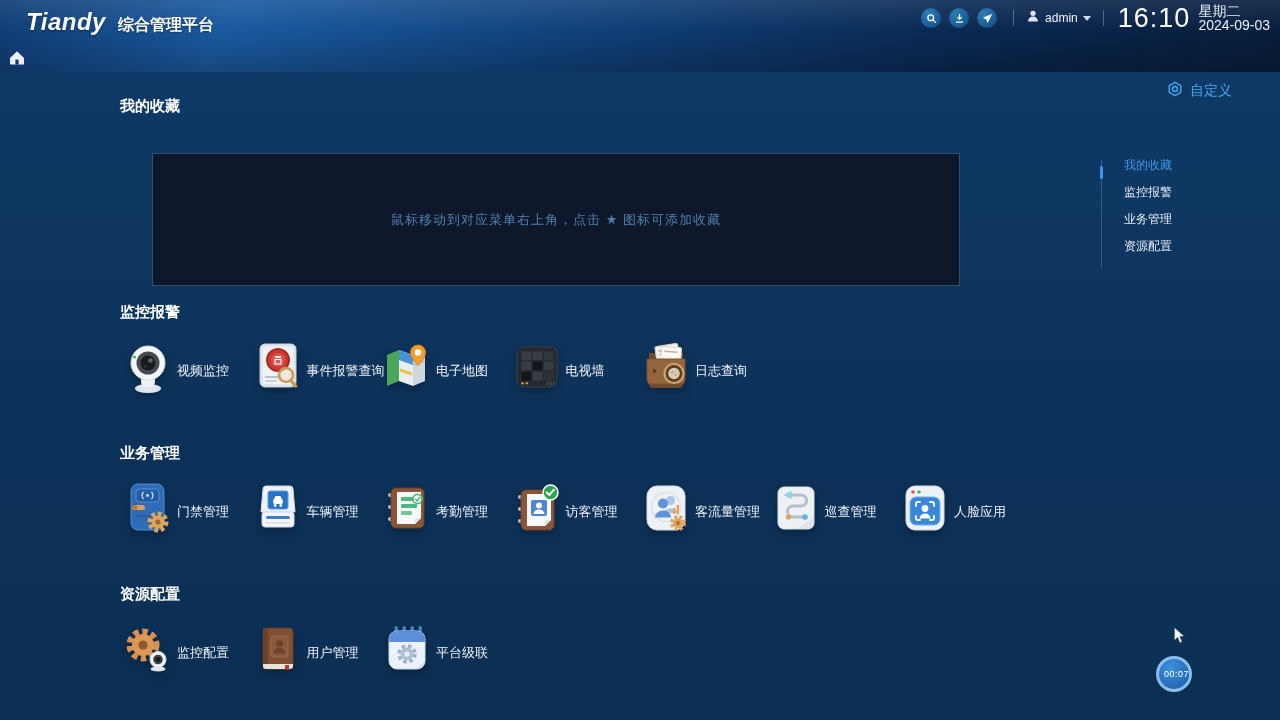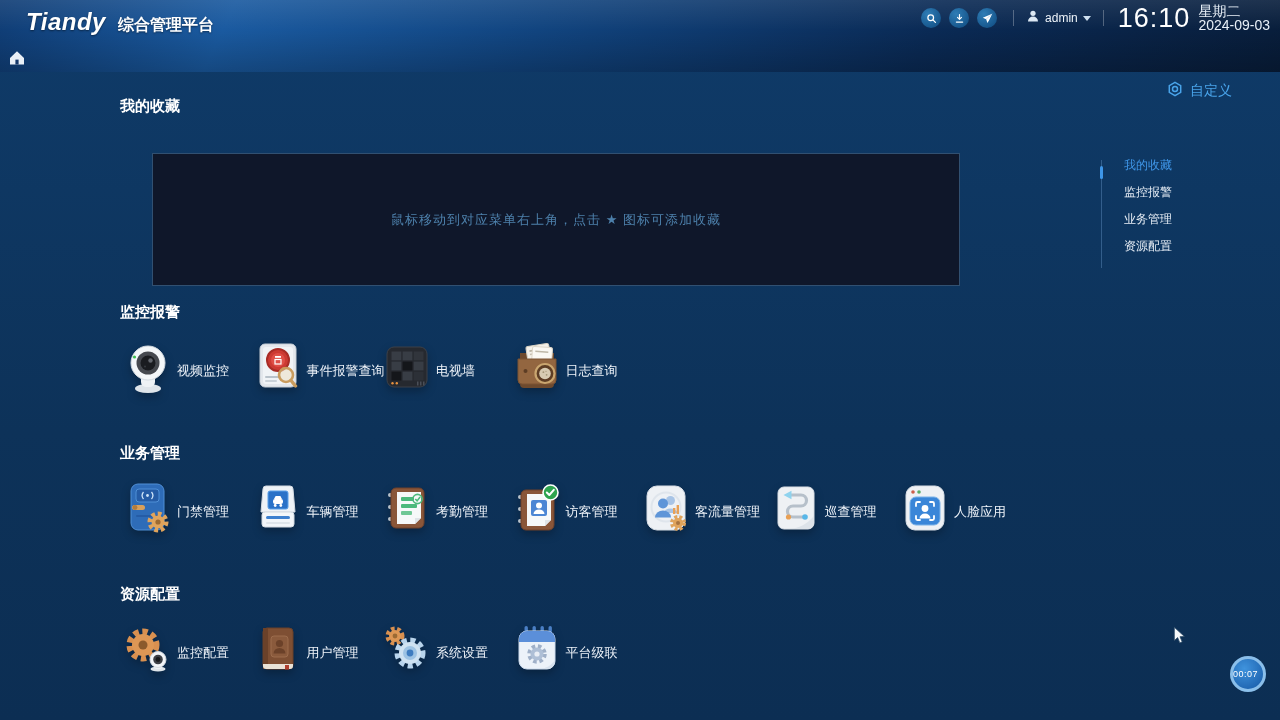--- a/index.html
+++ b/index.html
@@ -53,24 +53,24 @@
   .nav-item.active{color:#3f96e8;}
   
   .section{position:absolute;left:119px;}
   .section-title{font-size:15px;font-weight:bold;color:#fff;margin:0 0 0 1px;}
   .apps-row{display:flex;margin-top:16px;}
   .app-item{width:129.5px;display:flex;flex-direction:row;align-items:center;cursor:pointer;}
   .app-icon{width:58px;height:58px;filter:drop-shadow(0 4px 4px rgba(0,0,0,.25));}
   .app-icon svg{width:58px;height:58px;display:block;}
   .app-label{margin-top:7px;font-size:13px;color:#eef3f9;white-space:nowrap;}
   
-  .timer-badge{position:absolute;left:1230px;top:656px;width:30px;height:30px;border-radius:50%;
+  .timer-badge{position:absolute;left:1156px;top:656px;width:30px;height:30px;border-radius:50%;
     border:3px solid rgba(150,200,240,.9);
     background:radial-gradient(circle at 38% 32%,#3f93dd,#1f64b0 80%);
-    display:flex;align-items:center;justify-content:flex-start;cursor:pointer;}
+    display:flex;align-items:center;justify-content:flex-end;cursor:pointer;}
   .timer-text{font-size:9px;color:#fff;letter-spacing:.5px;}
   .cursor{position:absolute;left:1173px;top:626px;width:14px;height:20px;pointer-events:none;z-index:50;}
 </style>
 </head>
 <body>
 
 <div class="header">
   <div class="brand">
     <span class="brand-logo">Tiandy</span>
     <span class="brand-title">综合管理平台</span>
@@ -181,20 +181,35 @@
         <rect x="26" y="21.5" width="6" height="4.5" fill="none" stroke="#fff" stroke-width="1.2"></rect>
         <rect x="16" y="38" width="16" height="2" rx="1" fill="#b9c2ca"></rect>
         <rect x="16" y="42" width="12" height="2" rx="1" fill="#c9d1d8"></rect>
         <circle cx="37" cy="37" r="7" fill="#ecdfc2" fill-opacity="0.55" stroke="#c99c5e" stroke-width="2.6"></circle>
         <line x1="42" y1="42.5" x2="46.5" y2="48" stroke="#c99c5e" stroke-width="3.4" stroke-linecap="round"></line>
       </svg>
         </div>
       <div class="app-label">事件报警查询</div>
     </div>
 
+    <div class="app-item">
+      <div class="app-icon">
+          <svg viewBox="0 0 58 58">
+        <path d="M9 17 L21 12 V43 L9 48 Z" fill="#4aa65a"></path>
+        <path d="M21 12 L35 17 V48 L21 43 Z" fill="#e8eef2"></path>
+        <path d="M21 12 L35 17 V27 L21 22 Z" fill="#4a90d9"></path>
+        <path d="M22 32 L34 36" stroke="#f0c34e" stroke-width="3"></path>
+        <path d="M35 17 L47 12 V43 L35 48 Z" fill="#cdd8df"></path>
+        <path d="M35 27 L47 23" stroke="#b4c2cb" stroke-width="2"></path>
+        <path d="M40 7 a7.5 7.5 0 0 1 7.5 7.5 c0 5.5 -7.5 13 -7.5 13 s-7.5 -7.5 -7.5 -13 A7.5 7.5 0 0 1 40 7 Z" fill="#f59d2d" stroke="#d8821a"></path>
+        <circle cx="40" cy="14.5" r="3.2" fill="#fff"></circle>
+      </svg>
+        </div>
+      <div class="app-label">电子地图</div>
+    </div>
 
     <div class="app-item">
       <div class="app-icon">
           <svg viewBox="0 0 58 58">
         <rect x="9" y="9" width="40" height="40" rx="7" fill="#26292f" stroke="#3c4048"></rect>
         <rect x="13.5" y="13.5" width="9.8" height="8.8" fill="#383d45"></rect>
             <rect x="24.6" y="13.5" width="9.8" height="8.8" fill="#383d45"></rect>
             <rect x="35.7" y="13.5" width="9.8" height="8.8" fill="#31353c"></rect>
         <rect x="13.5" y="23.6" width="9.8" height="8.8" fill="#383d45"></rect>
             <rect x="24.6" y="23.6" width="9.8" height="8.8" fill="#14161a"></rect>
@@ -396,34 +411,20 @@
         <path d="M14 44 h30 v2 a3 3 0 0 1 -3 3 h-24 a3 3 0 0 1 -3 -3 Z" fill="#e9e2d6"></path>
         <rect x="36" y="45" width="4" height="4.5" fill="#b0402f"></rect>
         <rect x="22" y="16" width="17" height="21" rx="3" fill="#8a5a3c" stroke="#9c6c4c"></rect>
         <circle cx="30.5" cy="23.5" r="3.6" fill="#6b4129"></circle>
         <path d="M24.5 33.5 a6 5.5 0 0 1 12 0 Z" fill="#6b4129"></path>
       </svg>
         </div>
       <div class="app-label">用户管理</div>
     </div>
 
-    <div class="app-item">
-      <div class="app-icon">
-          <svg viewBox="0 0 58 58">
-        <circle cx="17" cy="16" r="7" fill="none" stroke="#d89050" stroke-width="5" stroke-dasharray="3.4 2.4"></circle>
-        <circle cx="17" cy="16" r="6" fill="#dd9755"></circle>
-        <circle cx="17" cy="16" r="2.4" fill="#9c6a33"></circle>
-        <circle cx="32" cy="33" r="12.5" fill="none" stroke="#b9d4ec" stroke-width="6" stroke-dasharray="5 3.4"></circle>
-        <circle cx="32" cy="33" r="11" fill="#cfe2f2"></circle>
-        <circle cx="32" cy="33" r="7" fill="#9ec3e4"></circle>
-        <circle cx="32" cy="33" r="3.4" fill="#3f7cc0"></circle>
-      </svg>
-        </div>
-      <div class="app-label">系统设置</div>
-    </div>
 
     <div class="app-item">
       <div class="app-icon">
           <svg viewBox="0 0 58 58">
         <rect x="16.5" y="6" width="3.4" height="9" rx="1.7" fill="#4a7fc5"></rect>
             <rect x="24.5" y="6" width="3.4" height="9" rx="1.7" fill="#4a7fc5"></rect>
             <rect x="32.5" y="6" width="3.4" height="9" rx="1.7" fill="#4a7fc5"></rect>
             <rect x="40.5" y="6" width="3.4" height="9" rx="1.7" fill="#4a7fc5"></rect>
         <rect x="11" y="11" width="36" height="38" rx="8" fill="#ecf2f9" stroke="#cddcee"></rect>
         <path d="M11 19 a8 8 0 0 1 8 -8 h20 a8 8 0 0 1 8 8 v3 h-36 Z" fill="#5b8fd9"></path>

